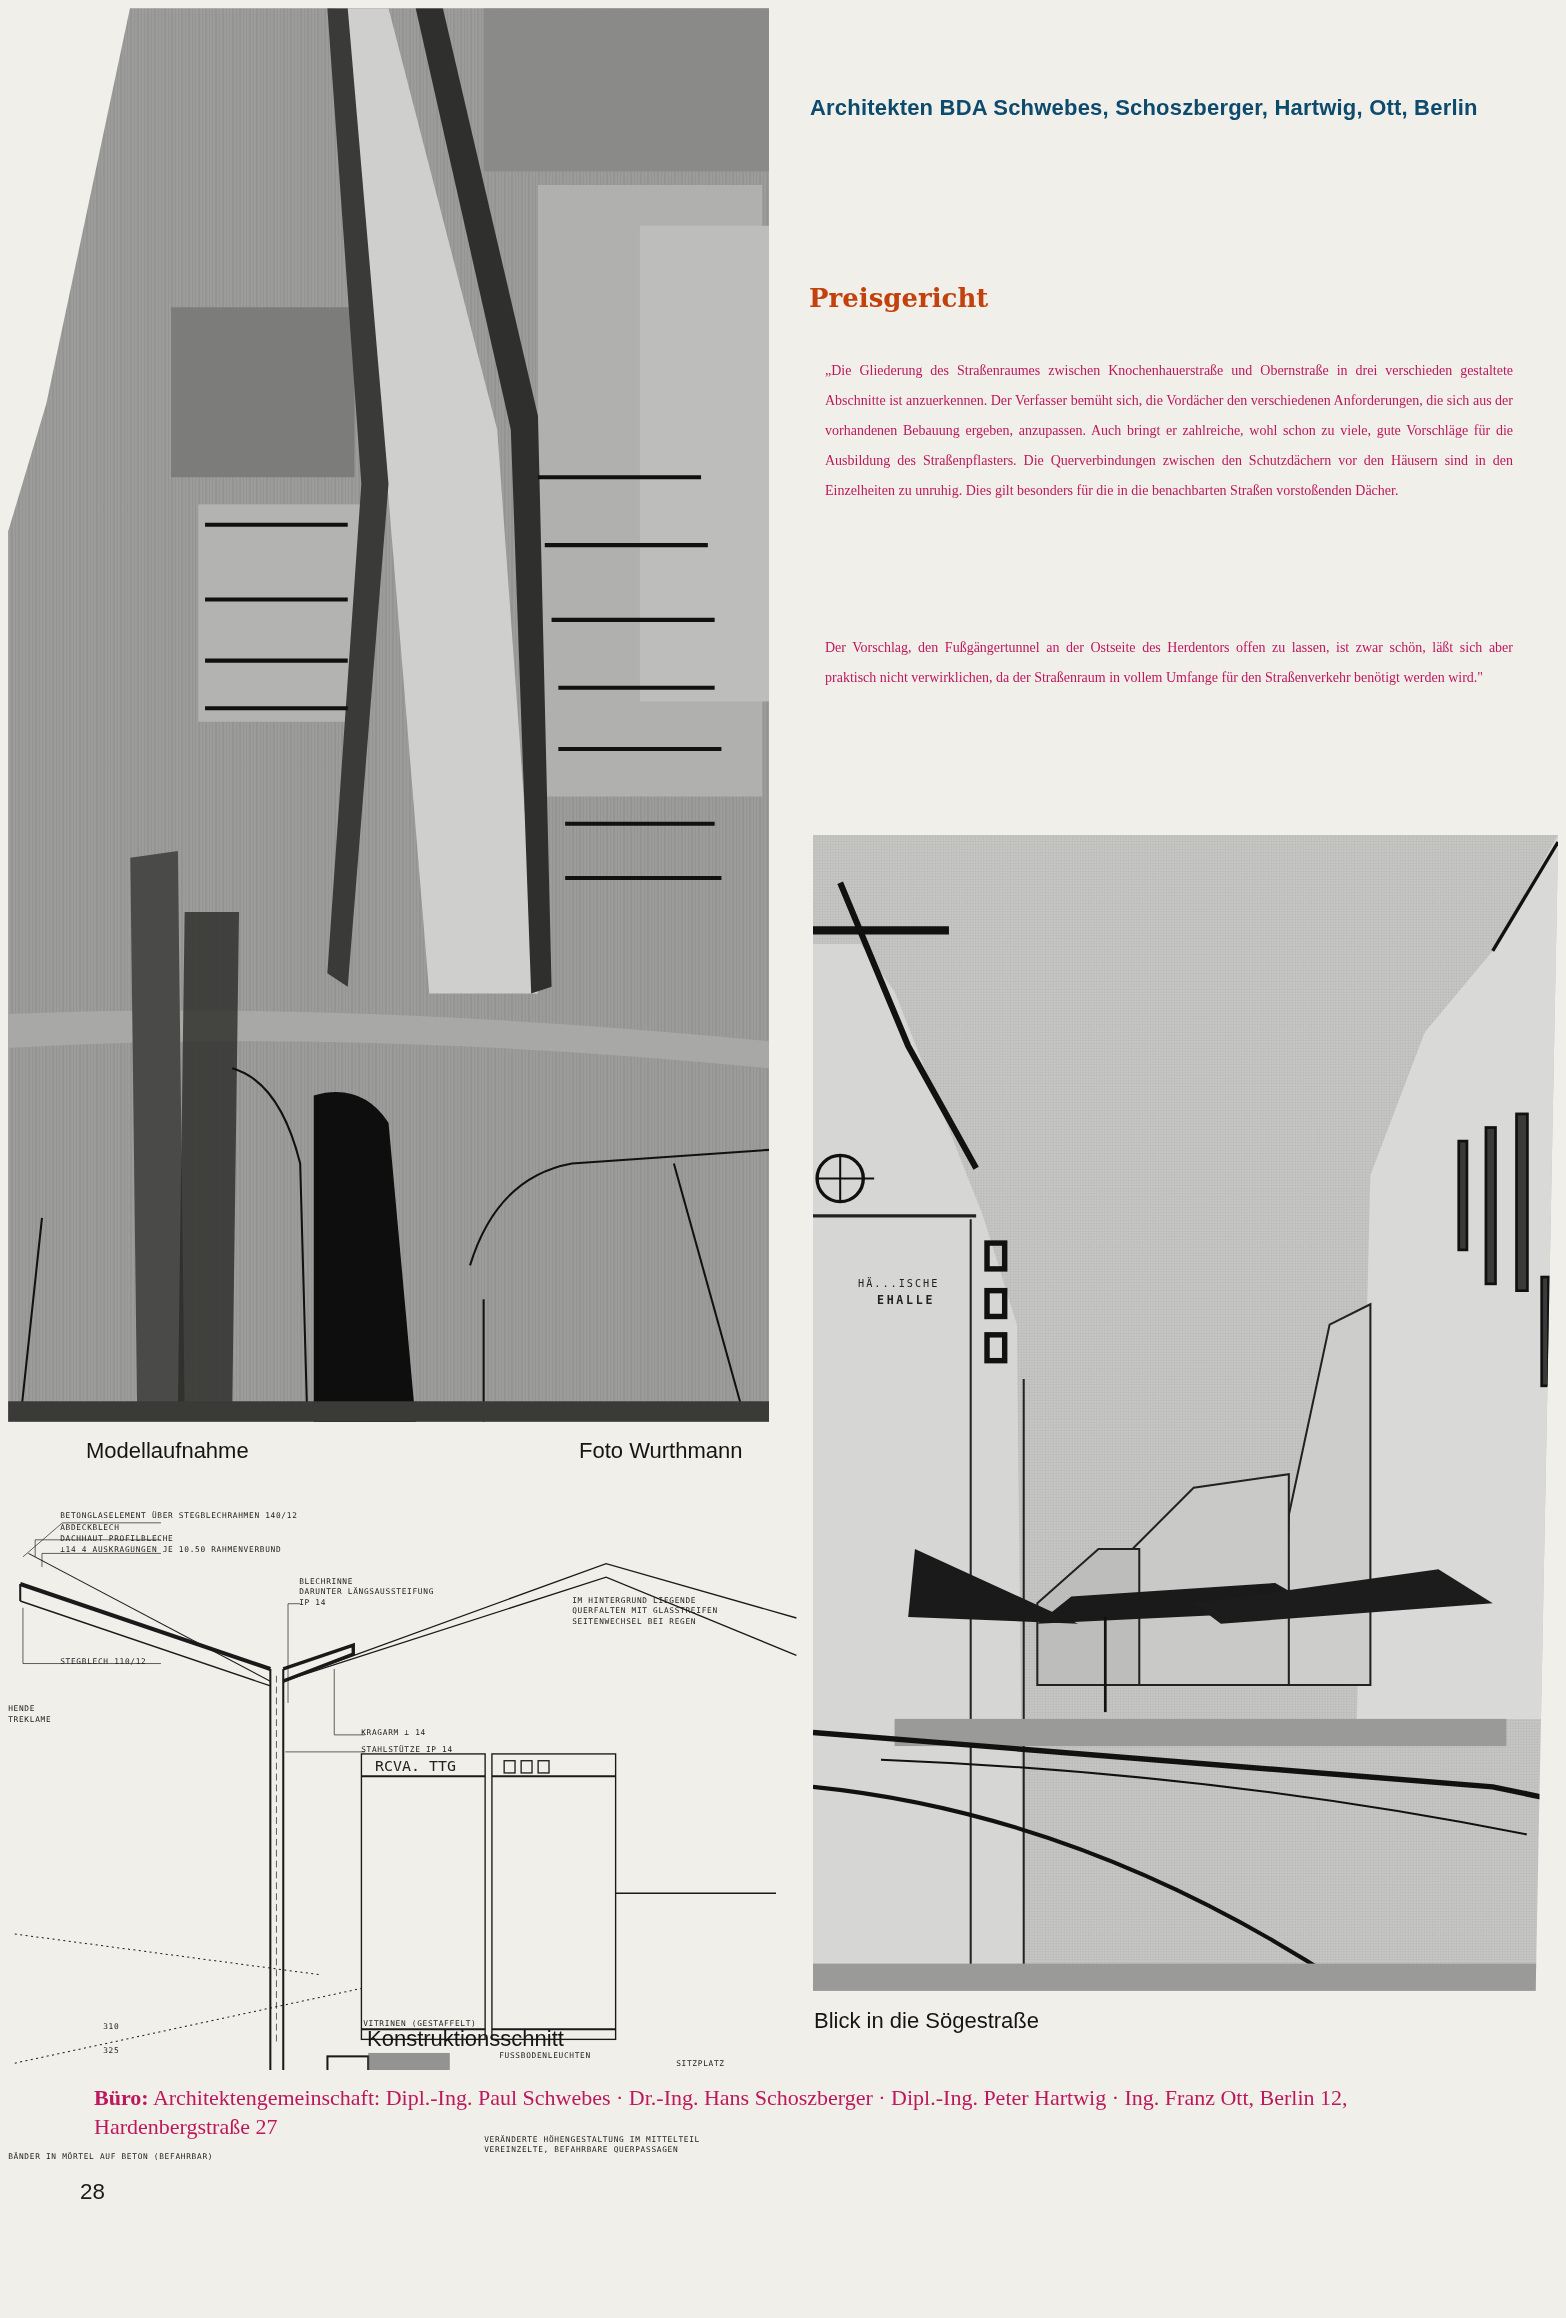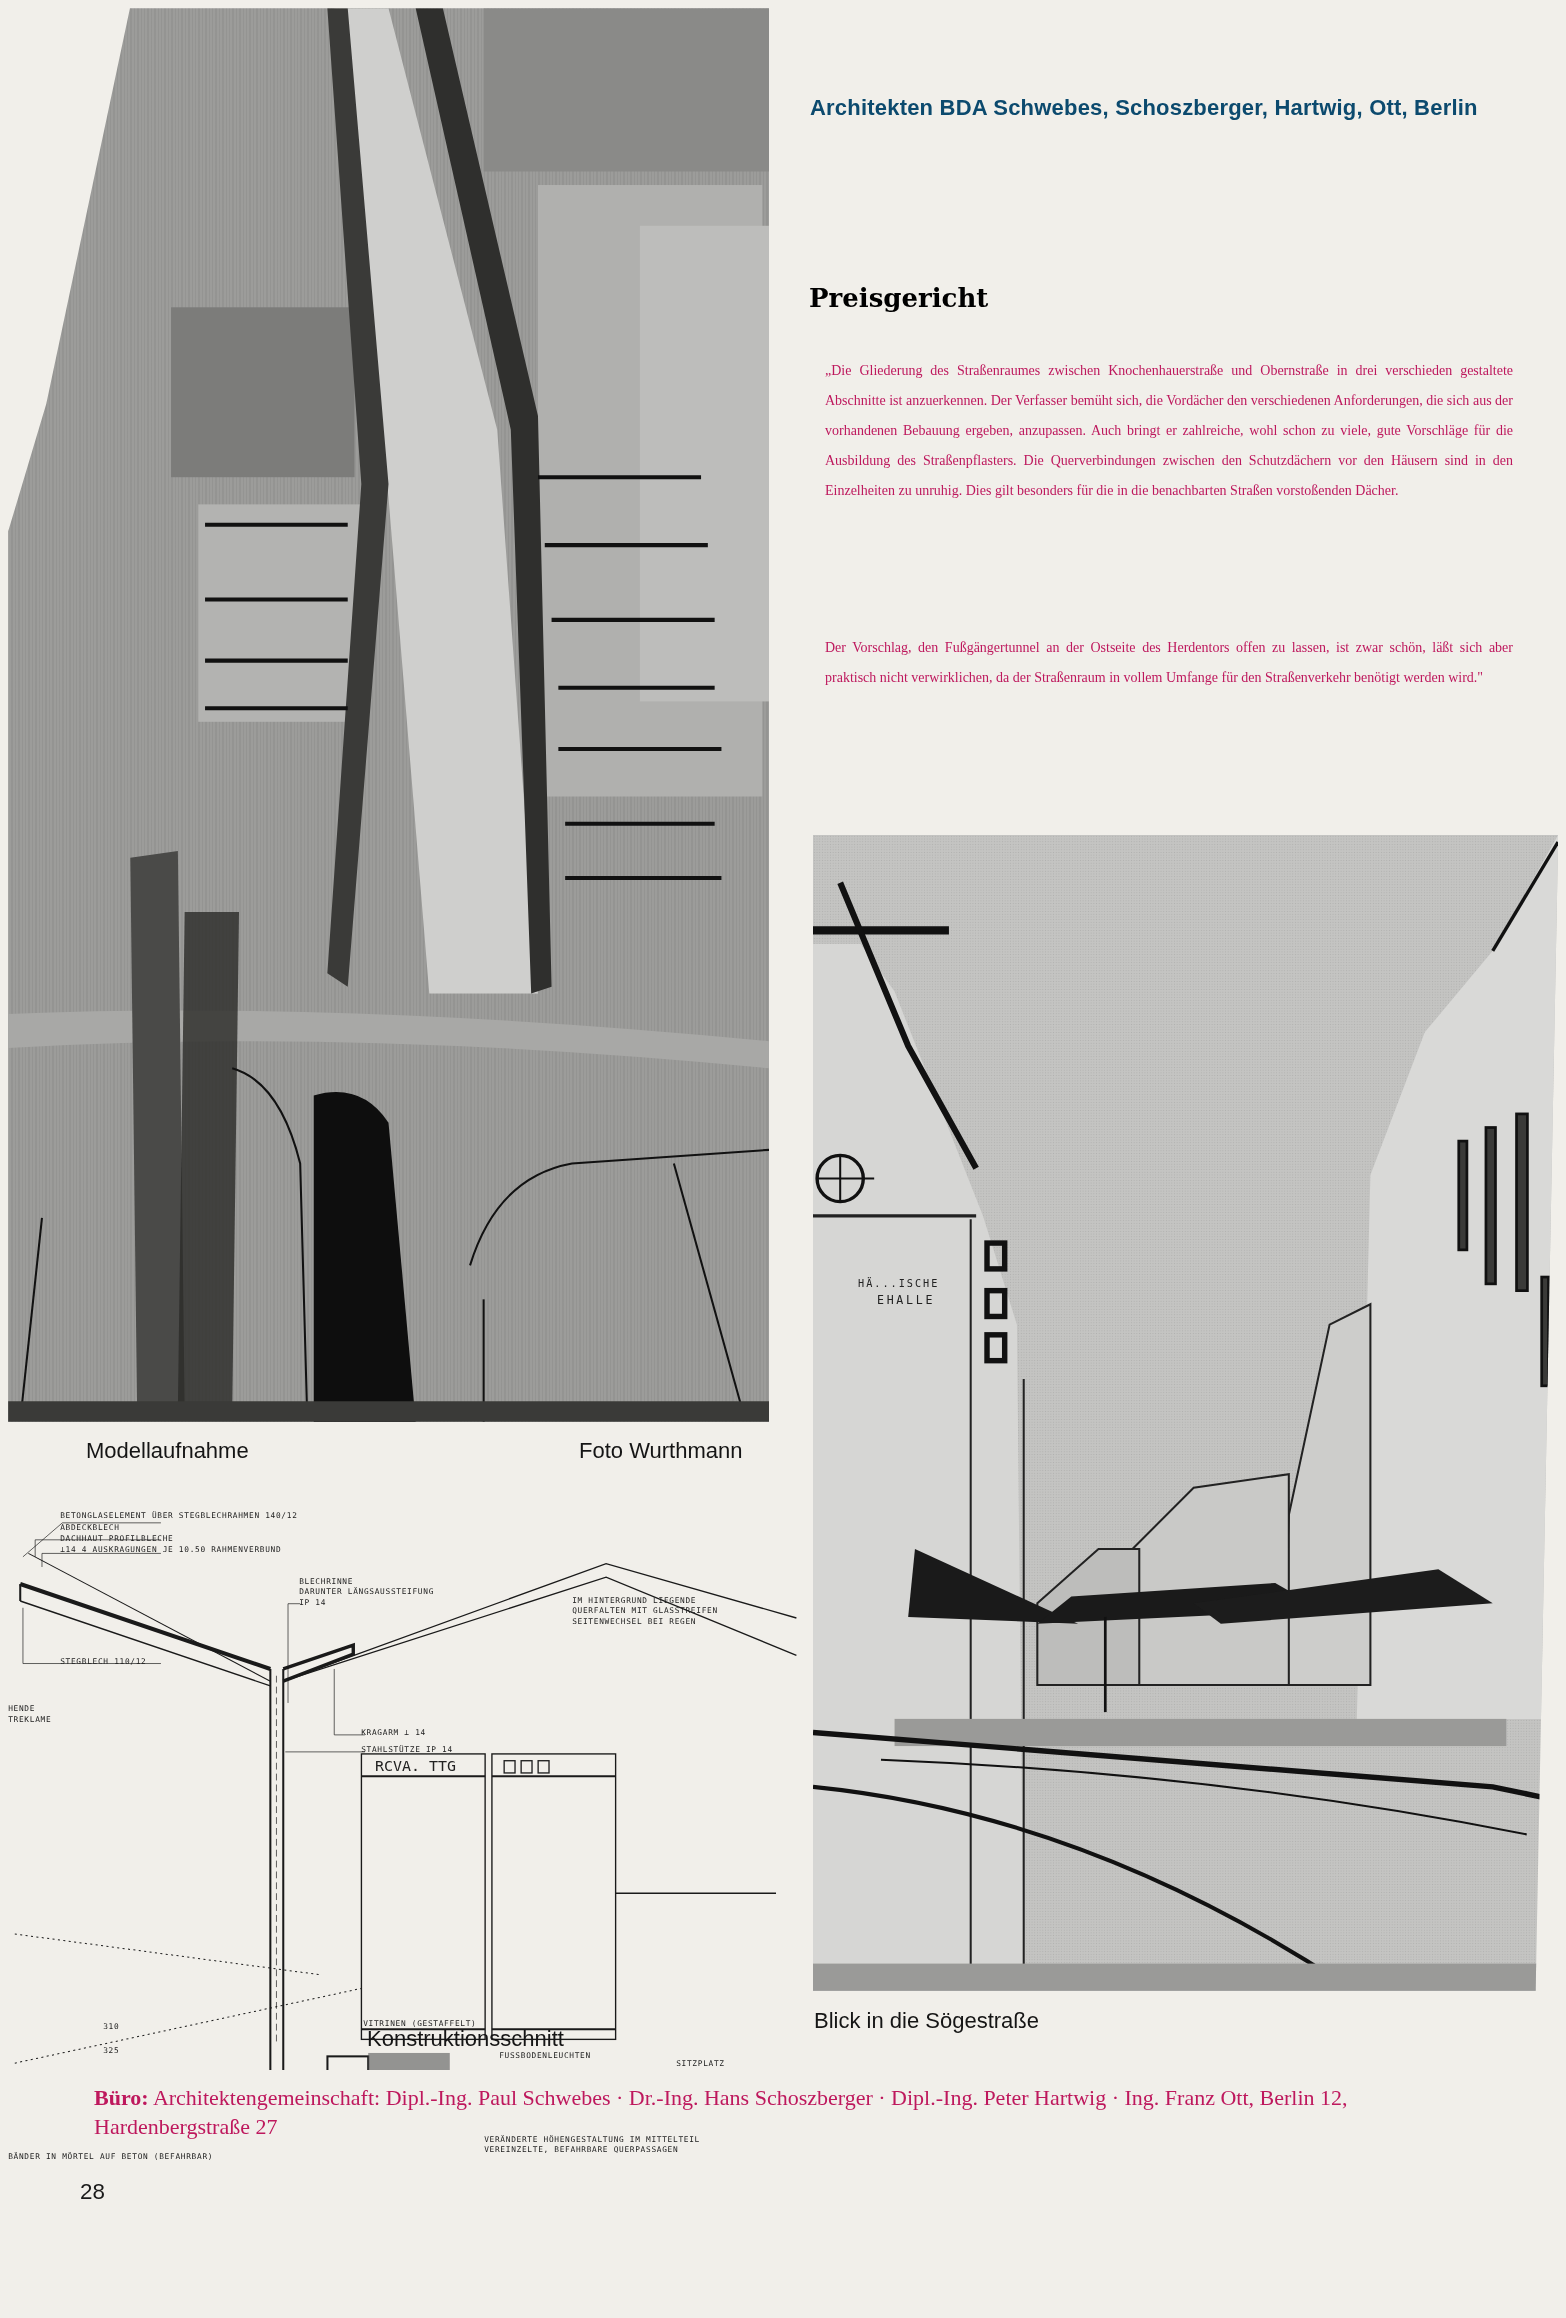--- a/index.html
+++ b/index.html
@@ -25,21 +25,21 @@
   
   #architects-heading {
     left: 810px; top: 95px; width: 687px;
     font-family: "Liberation Sans", sans-serif; font-weight: bold;
     font-size: 22px; letter-spacing: 0.2px; color: #0c4a6e;
   }
 
   
   #jury-title {
     left: 809px; top: 283px;
-    font-family: "DejaVu Serif", serif; font-weight: bold; font-size: 26px; color: #000000;
+    font-family: "DejaVu Serif", serif; font-weight: bold; font-size: 26px; color: #c2410c;
   }
   .jury-para {
     position: absolute; left: 809px; width: 688px;
     font-family: "Liberation Serif", serif; font-size: 14px; line-height: 30px;
     text-align: justify; color: #be185d; margin: 16px;
   }
   #jury-para-1 { top: 340px; }
   #jury-para-2 { top: 617px; }
 
   
@@ -51,21 +51,21 @@
     clip-path: polygon(0 0, 100% 0, 100% 1%, 97% 100%, 0 100%);
     overflow: hidden;
   }
   #street-sketch svg { position: absolute; left: 0; top: 0; }
   #sketch-sign-1 {
     left: 814px; top: 1278px; font-family: "DejaVu Sans Mono", monospace;
     font-size: 10.2px; letter-spacing: 2px; color: #222; padding-left: 44px;
   }
   #sketch-sign-2 {
     left: 877px; top: 1293px; font-family: "DejaVu Sans Mono", monospace;
-    font-size: 11.6px; letter-spacing: 2.7px; font-weight: normal; color: #222;
+    font-size: 11.6px; letter-spacing: 2.7px; font-weight: bold; color: #222;
   }
 
   
   .caption {
     position: absolute; font-family: "Liberation Sans", sans-serif;
     font-size: 22px; color: #151515;
   }
   #caption-model { left: 86px; top: 1438px; }
   #caption-photo-credit { left: 579px; top: 1438px; }
   #caption-sketch { left: 814px; top: 2008px; }

